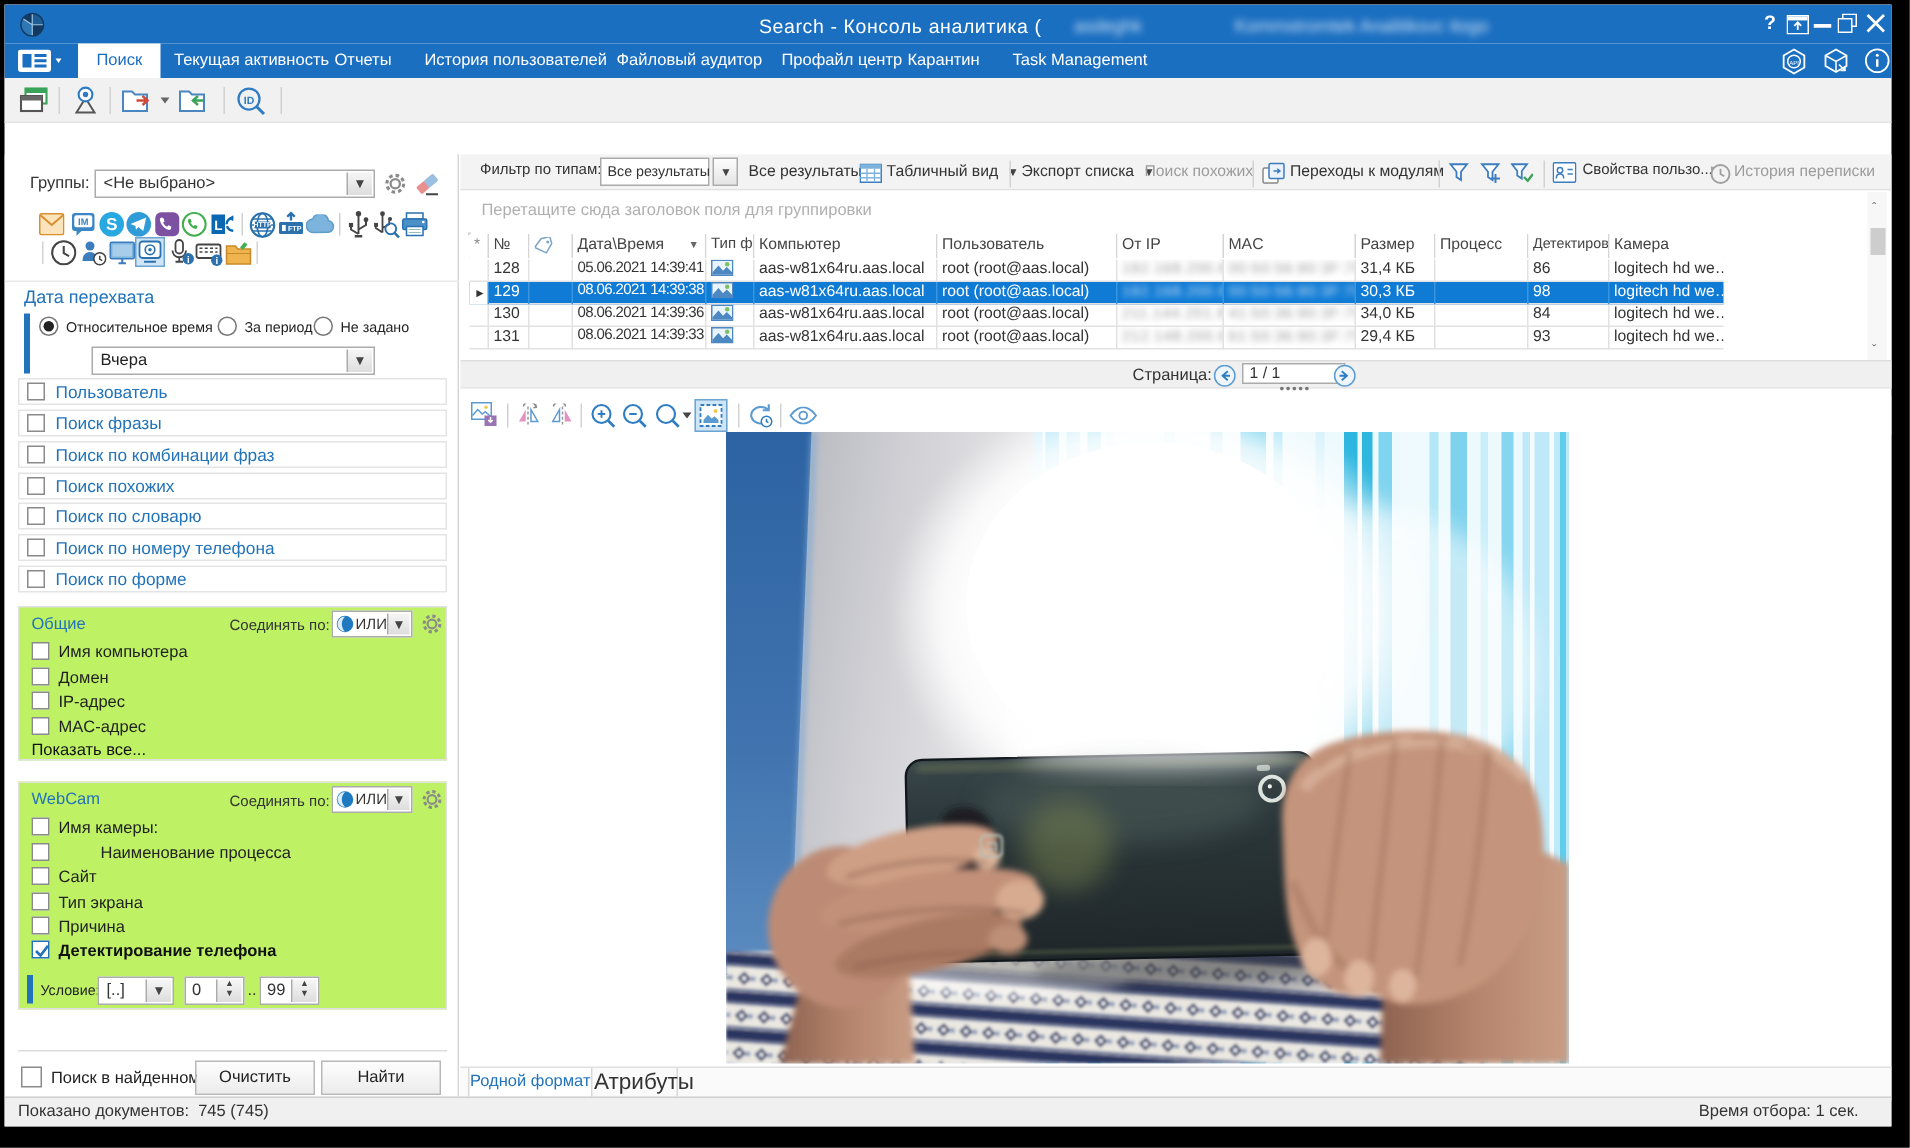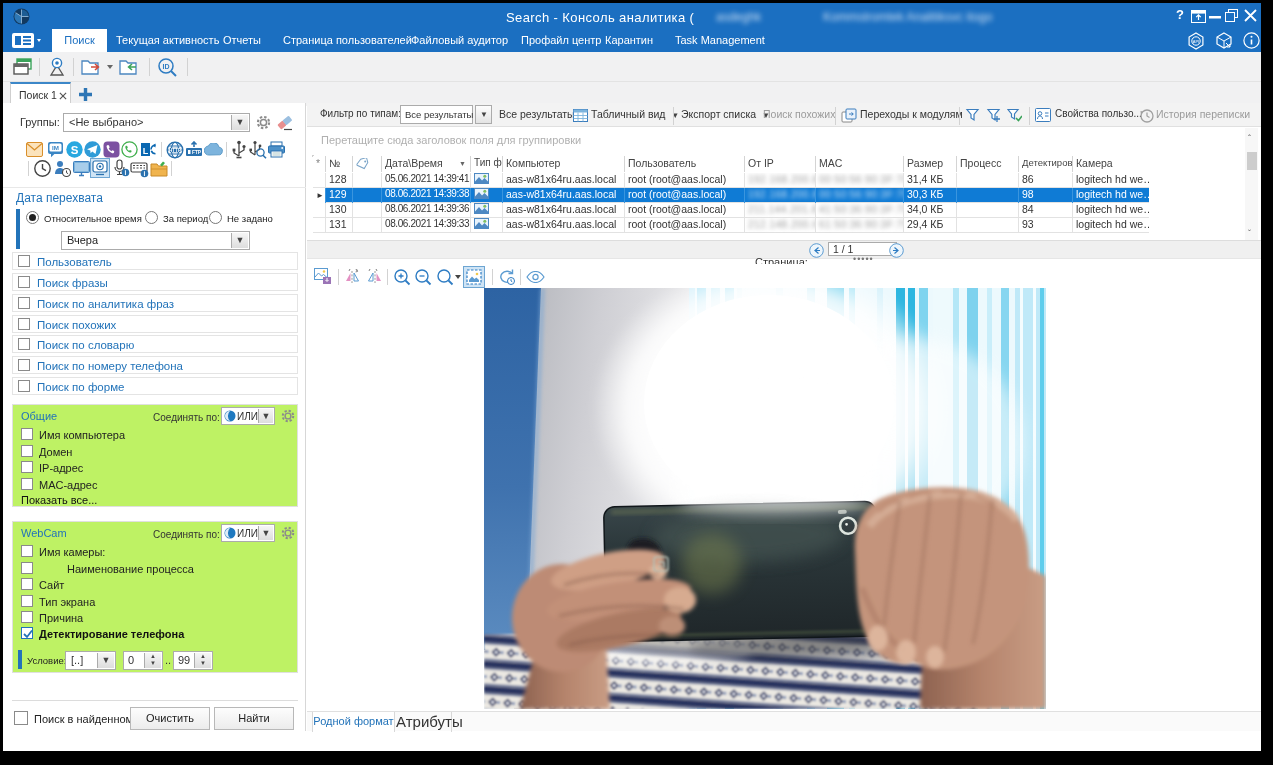--- a/index.html
+++ b/index.html
@@ -90,21 +90,21 @@
         <rect x="0" y="0" width="22" height="15" rx="2" fill="#fff"></rect>
         <rect x="3" y="3" width="6" height="9" fill="#1b6fc1"></rect>
         <rect x="11" y="3" width="8" height="2" fill="#1b6fc1"></rect>
         <rect x="11" y="6.5" width="8" height="2" fill="#1b6fc1"></rect>
         <rect x="11" y="10" width="8" height="2" fill="#1b6fc1"></rect>
         <path d="M25 6 l4 0 l-2 3 z" fill="#fff"></path>
       </svg>
     <div id="tab-active">Поиск</div>
     <div class="rtab" style="left:113px;">Текущая активность</div>
     <div class="rtab" style="left:220px;">Отчеты</div>
-    <div class="rtab" style="left:280px;">Страница пользователей</div>
+    <div class="rtab" style="left:280px;">История пользователей</div>
     <div class="rtab" style="left:408px;">Файловый аудитор</div>
     <div class="rtab" style="left:518px;">Профайл центр</div>
     <div class="rtab" style="left:602px;">Карантин</div>
     <div class="rtab" style="left:672px;">Task Management</div>
     <svg class="icon" style="left:1184px;top:3px" width="18" height="18" viewBox="0 0 18 18">
         <path d="M9 1 L15.9 5 V13 L9 17 L2.1 13 V5 Z" fill="none" stroke="#fff" stroke-width="1.2"></path>
         <circle cx="9" cy="9" r="4.2" fill="none" stroke="#fff" stroke-width="1"></circle>
         <text x="9" y="11" font-size="4" fill="#fff" text-anchor="middle" font-family="Liberation Sans">API</text>
       </svg>
     <svg class="icon" style="left:1212px;top:3px" width="18" height="18" viewBox="0 0 18 18">
@@ -144,31 +144,20 @@
       </svg>
     <div class="tsep" style="left:146px;"></div>
     <svg class="icon" style="left:154px;top:5px" width="22" height="21" viewBox="0 0 22 21">
         <circle cx="9" cy="9" r="7" fill="none" stroke="#2e7cc3" stroke-width="1.5"></circle>
         <path d="M14 14 l5 5" stroke="#2e7cc3" stroke-width="2"></path>
         <text x="9" y="12" font-size="7" font-weight="bold" fill="#2e7cc3" text-anchor="middle" font-family="Liberation Sans">ID</text>
       </svg>
     <div class="tsep" style="left:184px;"></div>
   </div>
 
-  <div id="doctabs">
-    <div id="dtab">
-        <span style="position:absolute;left:8px;top:5px;font-size:10.5px;">Поиск 1</span>
-        <svg style="position:absolute;left:48px;top:8px" width="8" height="8" viewBox="0 0 9 9">
-          <path d="M1 1 L8 8 M8 1 L1 8" stroke="#555" stroke-width="1.3"></path>
-        </svg>
-      </div>
-    <svg class="icon" style="left:75px;top:5px" width="15" height="15" viewBox="0 0 15 15">
-        <path d="M7.5 1 V14 M1 7.5 H14" stroke="#2e76b5" stroke-width="3.4"></path>
-      </svg>
-  </div>
 
   <div id="lpanel">
     
     <div style="position:absolute;left:17px;top:13px;color:#333;">Группы:</div>
     <div class="combo" style="left:60px;top:10px;width:187px;height:19px;">
         <span style="position:absolute;left:5px;top:2px;color:#333;">&lt;Не выбрано&gt;</span>
         <span class="combobtn">▼</span>
       </div>
     <svg class="icon" style="left:252px;top:11px" width="17" height="17" viewBox="0 0 17 17">
         <g fill="none" stroke="#8b8b8b">
@@ -325,21 +314,21 @@
     <div class="cbrow" style="top:149px;">
         <span class="cb"></span>
         <span class="lbl">Пользователь</span>
       </div>
     <div class="cbrow" style="top:170px;">
         <span class="cb"></span>
         <span class="lbl">Поиск фразы</span>
       </div>
     <div class="cbrow" style="top:191px;">
         <span class="cb"></span>
-        <span class="lbl">Поиск по аналитика фраз</span>
+        <span class="lbl">Поиск по комбинации фраз</span>
       </div>
     <div class="cbrow" style="top:212px;">
         <span class="cb"></span>
         <span class="lbl">Поиск похожих</span>
       </div>
     <div class="cbrow" style="top:232px;">
         <span class="cb"></span>
         <span class="lbl">Поиск по словарю</span>
       </div>
     <div class="cbrow" style="top:253px;">
@@ -590,21 +579,21 @@
         </div>
     </div>
 
     <div style="position:absolute;left:938px;top:25px;width:13px;height:130px;background:#f7f7f7;">
       <div style="position:absolute;left:3px;top:5px;font-size:9px;color:#666;">ˆ</div>
       <div style="position:absolute;left:2px;top:24px;width:10px;height:18px;background:#cdcdcd;"></div>
       <div style="position:absolute;left:3px;top:100px;font-size:9px;color:#666;">ˇ</div>
     </div>
 
     <div id="pager">
-      <div style="position:absolute;left:448px;top:3px;color:#333;margin-top:12px;">Страница:</div>
+      <div style="position:absolute;left:448px;top:3px;color:#333;">Страница:</div>
       <svg class="icon" style="left:502px;top:2px" width="15" height="15" viewBox="0 0 15 15">
           <circle cx="7.5" cy="7.5" r="6.8" fill="#eef6fc" stroke="#5b9bd1"></circle>
           <path d="M9.5 4.5 L6 7.5 L9.5 10.5 M6 7.5 h5" stroke="#2e7cc3" stroke-width="1.2" fill="none"></path>
         </svg>
       <div style="position:absolute;left:521px;top:1px;width:69px;height:14px;background:#fff;border:1px solid #ababab;">
           <span style="position:absolute;left:4px;top:0px;font-size:10.5px;">1 / 1</span>
         </div>
       <svg class="icon" style="left:582px;top:2px" width="15" height="15" viewBox="0 0 15 15">
           <circle cx="7.5" cy="7.5" r="6.8" fill="#eef6fc" stroke="#5b9bd1"></circle>
           <path d="M5.5 4.5 L9 7.5 L5.5 10.5 M4 7.5 h5" stroke="#2e7cc3" stroke-width="1.2" fill="none"></path>
@@ -833,13 +822,17 @@
       </g>
       </svg>
     </div>
 
     <div style="position:absolute;left:0;top:608px;width:954px;height:20px;background:#fafafa;border-top:1px solid #e0e0e0;">
       <div style="position:absolute;left:5px;top:0;width:83px;height:20px;background:#fff;border-right:1px solid #d8d8d8;border-left:1px solid #d8d8d8;color:#2273b9;font-size:11px;text-align:center;line-height:19px;">Родной формат</div>
       <div style="position:absolute;left:89px;top:0;width:56px;height:20px;border-right:1px solid #d8d8d8;color:#333;font-size:15px;text-align:center;line-height:19px;">Атрибуты</div>
     </div>
   </div>
 
+  <div id="statusbar">
+    <div style="position:absolute;left:9px;top:3px;">Показано документов:&nbsp; 745 (745)</div>
+    <div style="position:absolute;right:22px;top:3px;">Время отбора: 1 сек.</div>
+  </div>
 </div>
 
 </body></html>

